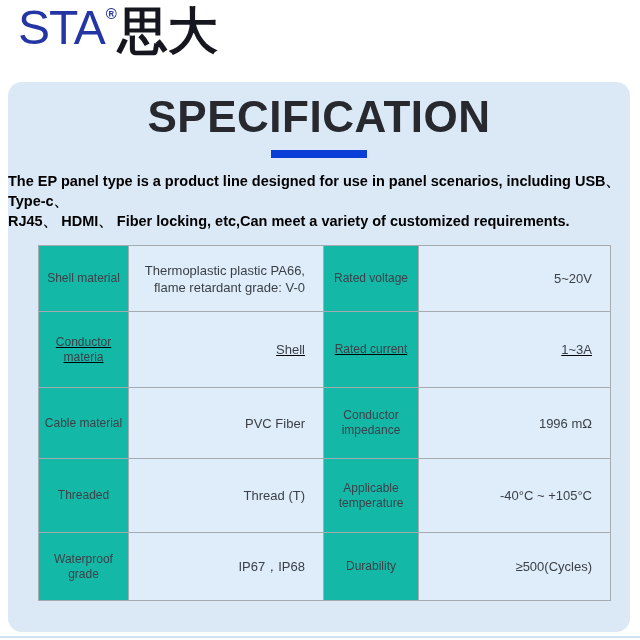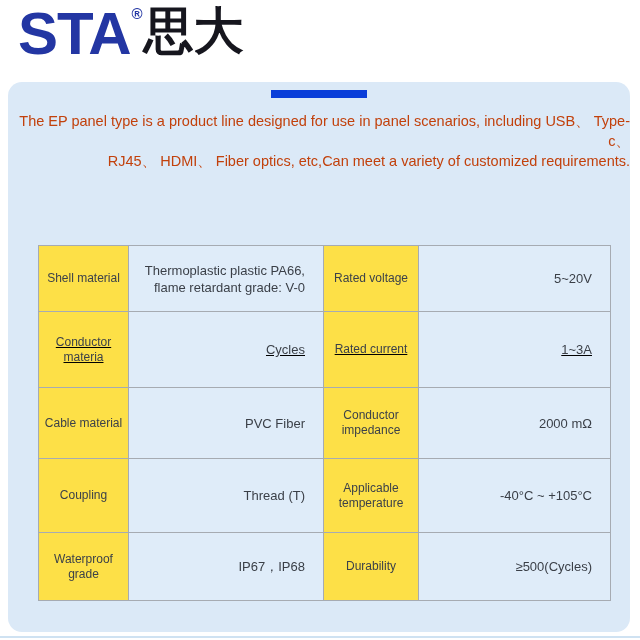--- a/index.html
+++ b/index.html
@@ -3,55 +3,55 @@
 <meta charset="utf-8">
 <style>
   html,body{margin:0;padding:0;}
   body{
     width:640px;height:640px;position:relative;overflow:hidden;
     background:#ffffff;
     font-family:"Liberation Sans", sans-serif;
   }
   
   .logo{position:absolute;top:4px;left:18px;display:flex;align-items:flex-start;line-height:1;}
-  .logo-sta{font-size:60px;font-weight:bold;color:#2336a3;letter-spacing:-1px;}
+  .logo-sta{font-size:48px;font-weight:normal;color:#2336a3;letter-spacing:-1px;}
   .logo-reg{font-size:15px;font-weight:bold;color:#2336a3;margin:2px 1px 0 1px;}
   .logo-cjk{font-size:50px;font-weight:bold;color:#16161e;margin-top:2px;}
   
   .panel{
     position:absolute;left:8px;top:82px;width:622px;height:550px;
     background:#dbe9f7;border-radius:14px;
   }
   .title{
     padding-top:10px;text-align:center;
     font-size:44px;font-weight:bold;color:#28282f;letter-spacing:0.5px;
   }
   .title-underline{
     width:96px;height:8px;background:#0a3ed9;margin:8px auto 0 auto;
   }
   .desc{
-    margin-top:13px;text-align:right;
-    font-size:14.5px;line-height:20px;color:#c2410c;
+    margin-top:13px;text-align:left;
+    font-size:14.5px;line-height:20px;color:#000000;font-weight:bold;
   }
   
   .spec-table{
     position:absolute;left:30px;top:163px;width:572px;
     border-collapse:collapse;table-layout:fixed;
   }
   .spec-table td{
     border:1px solid #a6abb2;
     vertical-align:middle;
   }
   .spec-table tr:nth-child(1){height:66px;}
   .spec-table tr:nth-child(2){height:76px;text-decoration:underline;}
   .spec-table tr:nth-child(3){height:71px;}
   .spec-table tr:nth-child(4){height:74px;}
   .spec-table tr:nth-child(5){height:68px;}
   .lbl{
-    background:#fde047;text-align:center;
+    background:#14b8a6;text-align:center;
     font-size:12px;line-height:15px;color:#3c4149;padding:0 2px;
   }
   .val{
     background:#dfecf9;text-align:right;
     font-size:13px;line-height:17px;color:#3a3f47;
     padding:0 18px 0 10px;
   }
   .bottom-line{
     position:absolute;left:0;top:636px;width:640px;height:2px;background:#cfe2f2;
   }
@@ -59,54 +59,55 @@
 </head>
 <body>
 
 <div class="logo">
   <span class="logo-sta">STA</span>
   <span class="logo-reg">®</span>
   <span class="logo-cjk">思大</span>
 </div>
 
 <div class="panel">
+  <div class="title">SPECIFICATION</div>
   <div class="title-underline"></div>
   <div class="desc">
     <div>The EP panel type is a product line designed for use in panel scenarios, including USB、 Type-c、</div>
-    <div>RJ45、 HDMI、  Fiber optics, etc,Can meet a variety of customized requirements.</div>
+    <div>RJ45、 HDMI、  Fiber locking, etc,Can meet a variety of customized requirements.</div>
   </div>
 
   <table class="spec-table">
     <colgroup>
       <col style="width:90px">
         <col style="width:195px">
         <col style="width:95px">
         <col style="width:192px">
     </colgroup>
     <tbody>
       <tr>
         <td class="lbl">Shell material</td>
         <td class="val">Thermoplastic plastic PA66, flame retardant grade: V-0</td>
         <td class="lbl">Rated voltage</td>
         <td class="val">5~20V</td>
       </tr>
       <tr>
         <td class="lbl">Conductor materia</td>
-        <td class="val">Cycles</td>
+        <td class="val">Shell</td>
         <td class="lbl">Rated current</td>
         <td class="val">1~3A</td>
       </tr>
       <tr>
         <td class="lbl">Cable material</td>
         <td class="val">PVC Fiber</td>
         <td class="lbl">Conductor impedance</td>
-        <td class="val">2000 mΩ</td>
+        <td class="val">1996 mΩ</td>
       </tr>
       <tr>
-        <td class="lbl">Coupling</td>
+        <td class="lbl">Threaded</td>
         <td class="val">Thread (T)</td>
         <td class="lbl">Applicable temperature</td>
         <td class="val">-40°C ~ +105°C</td>
       </tr>
       <tr>
         <td class="lbl">Waterproof grade</td>
         <td class="val">IP67，IP68</td>
         <td class="lbl">Durability</td>
         <td class="val">≥500(Cycles)</td>
       </tr>

